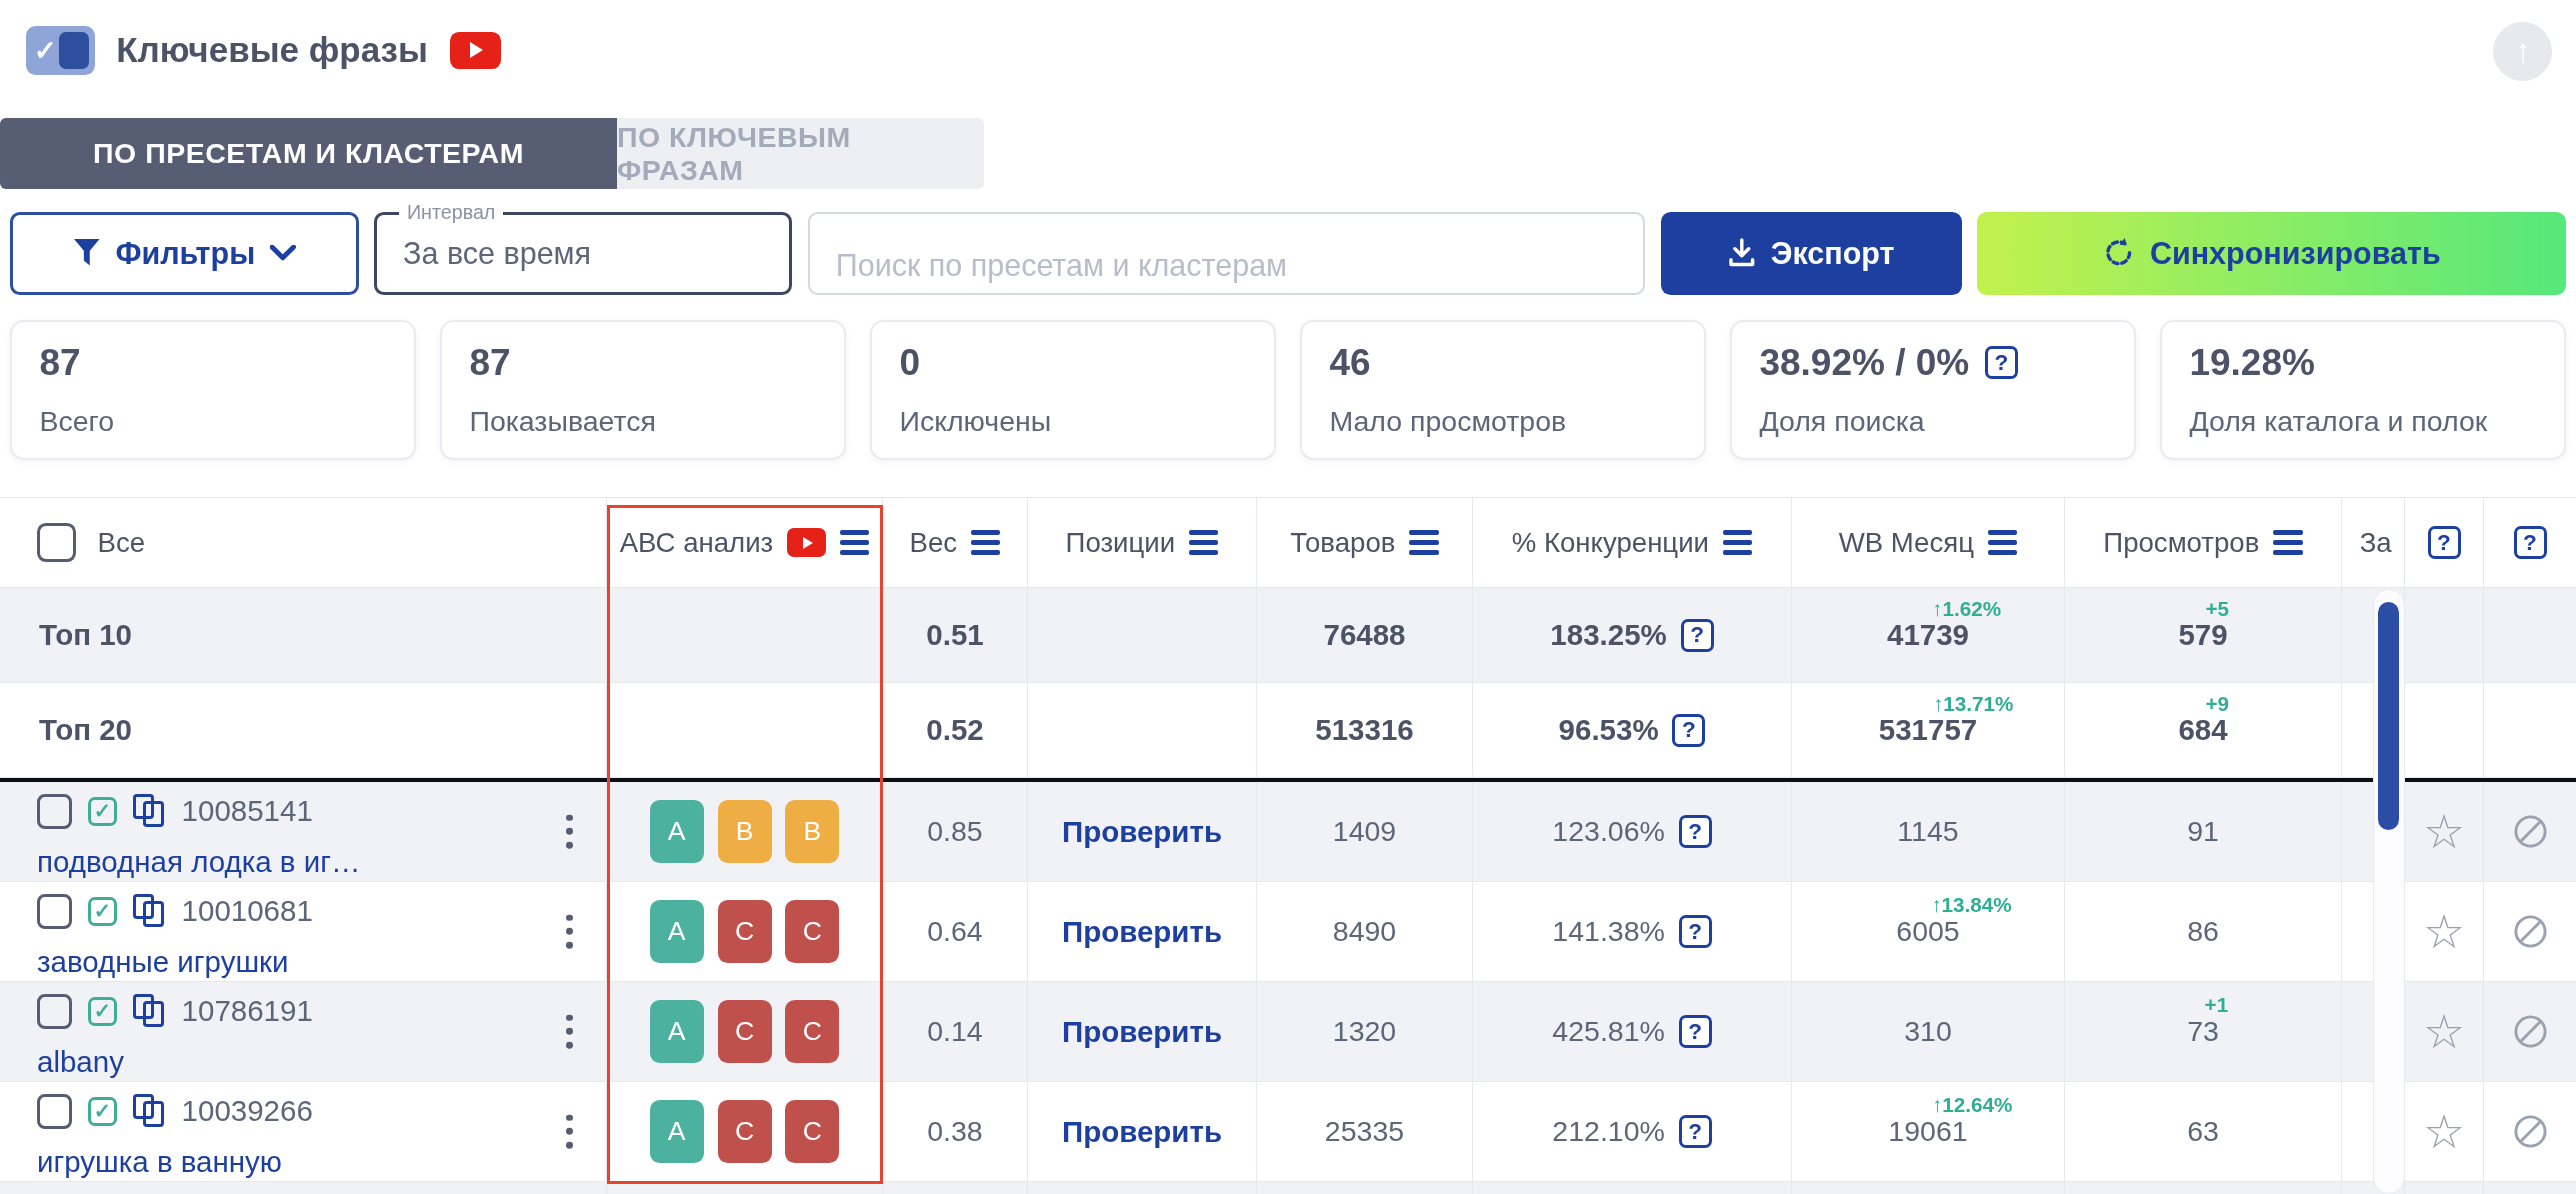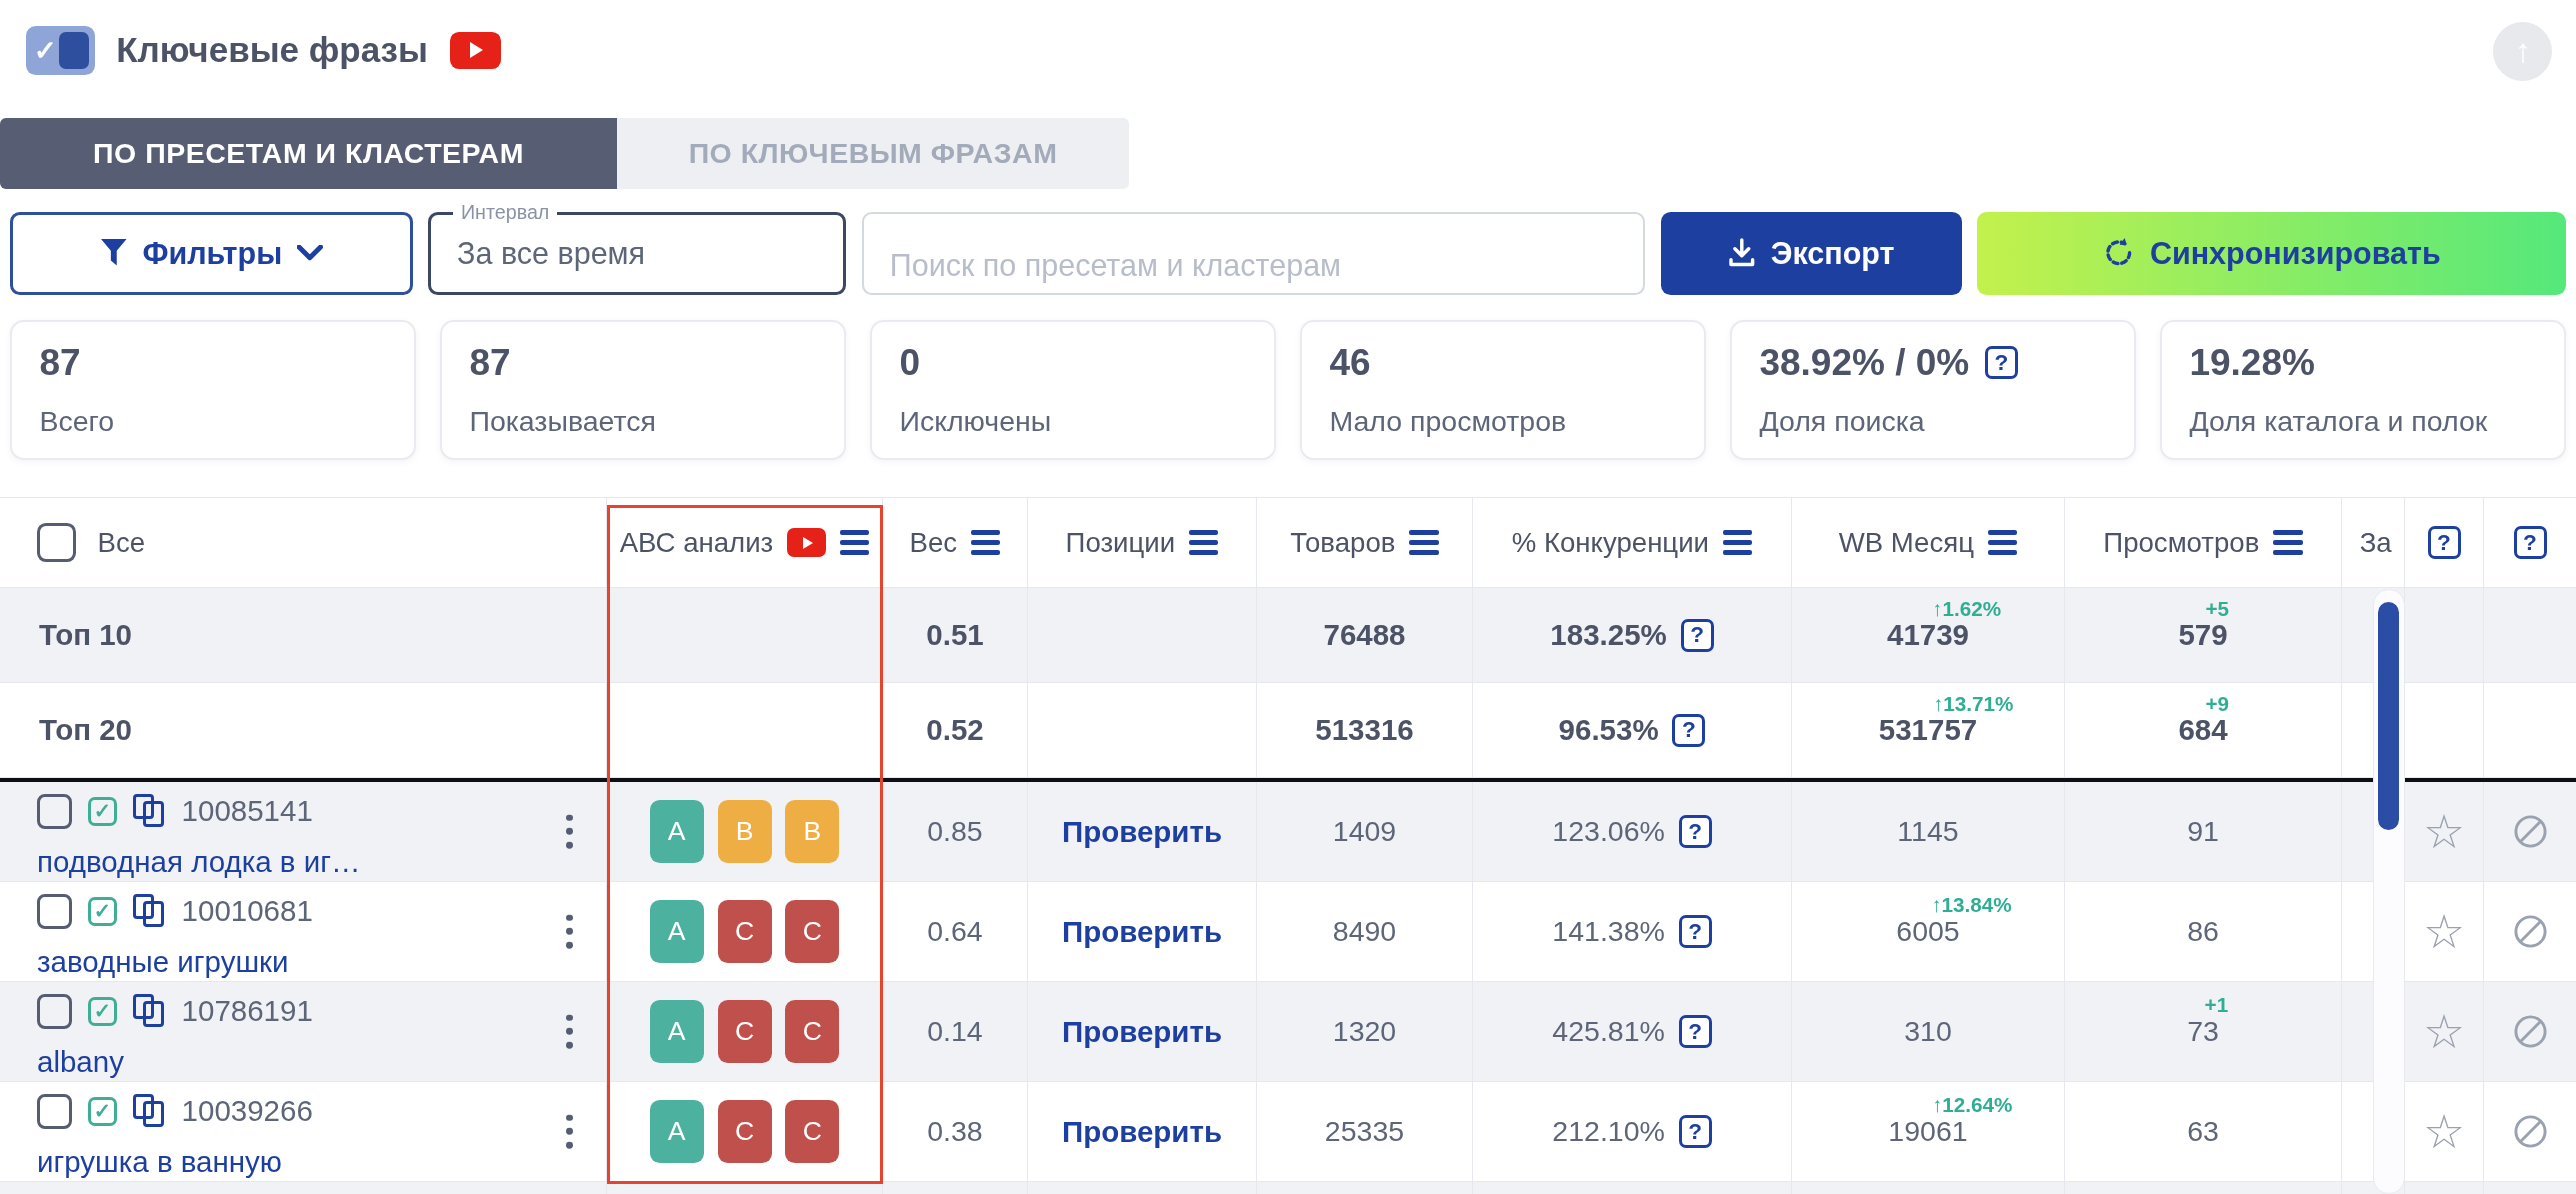--- a/index.html
+++ b/index.html
@@ -22,25 +22,25 @@
   .yt-small::after { border-left-width:10.8px; border-top-width:6.9px; border-bottom-width:6.9px; }
   .scroll-top { position:absolute; top:21.6px; right:23.6px; width:59px; height:59px;
     border-radius:50%; background:#e8e9ec; display:flex; align-items:center;
     justify-content:center; color:#fff; font-size:33px; font-weight:bold; cursor:pointer; }
 
   
   .tabs { display:flex; margin-top:43px; }
   .tab { height:71px; display:flex; align-items:center; justify-content:center;
     font-size:28.5px; font-weight:bold; letter-spacing:0.5px; cursor:pointer; }
   .tab.active { width:617px; background:#575d73; color:#fff; border-radius:5.9px 0 0 5.9px; }
-  .tab.inactive { width:512px; background:#edeff3; color:#a3abba; border-radius:0 5.9px 5.9px 0; }
+  .tab.inactive { width:367px; background:#edeff3; color:#a3abba; border-radius:0 5.9px 5.9px 0; }
 
   
   .toolbar { display:flex; gap:15.7px; margin-top:22.6px; padding:0 9.8px; height:83px; }
-  .btn-filters { width:403px; border:3px solid #2d4f9e; border-radius:9.8px; background:#fff;
+  .btn-filters { width:349px; border:3px solid #2d4f9e; border-radius:9.8px; background:#fff;
     display:flex; align-items:center; justify-content:center; gap:15px;
     color:#1d3fa0; font-size:30.5px; font-weight:bold; cursor:pointer; }
   .field-interval { width:418px; border:3px solid #3c4763; border-radius:9.8px;
     position:relative; display:flex; align-items:center; padding-left:25.6px; background:#fff; }
   .field-interval .float-label { position:absolute; top:-13.8px; left:21.6px; background:#fff;
     padding:0 7.9px; font-size:19.7px; color:#8a93a6; }
   .field-interval input { border:none; outline:none; font-size:30.5px; color:#5d6678;
     width:90%; font-family:inherit; background:transparent; }
   .field-search { flex:1; border:2px solid #d4d8df; border-radius:9.8px;
     display:flex; align-items:center; padding:0 25.6px; background:#fff; }

